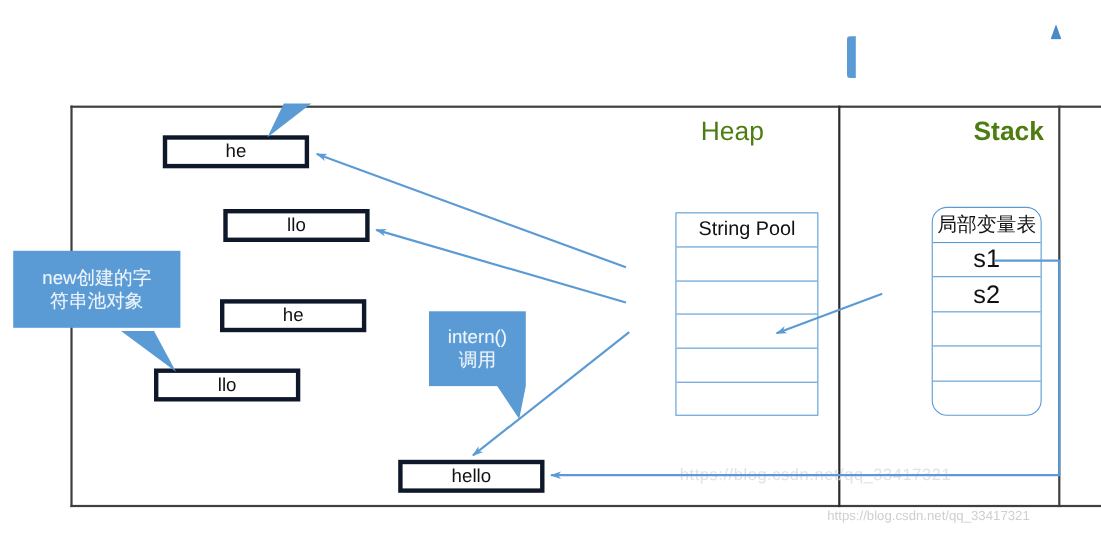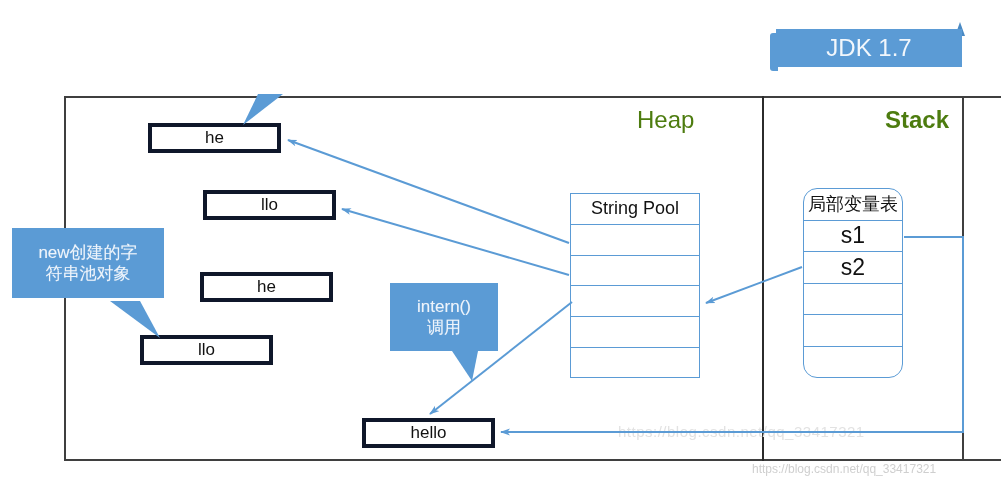--- a/index.html
+++ b/index.html
@@ -72,20 +72,21 @@
   .sbox.he2    { left: 200px; top: 272px; width: 133px; height: 30px; }
   .sbox.llo2   { left: 140px; top: 335px; width: 133px; height: 30px; }
   .sbox.hello  { left: 362px; top: 418px; width: 133px; height: 30px; }
 
   
   .vtable {
     position: absolute;
     border: 1px solid #5b9bd5;
     box-sizing: border-box;
     background: #ffffff;
+    margin-left: 44px;
   }
   .vtable .vrow {
     border-bottom: 1px solid #5b9bd5;
     box-sizing: border-box;
     display: flex;
     align-items: center;
     justify-content: center;
     font-size: 23px;
     color: #111111;
   }
@@ -109,21 +110,21 @@
     align-items: center;
     justify-content: center;
     line-height: 1.25;
     font-size: 17px;
     text-shadow: 0 0 1px rgba(255,255,255,0.35);
   }
   .callout .cline { white-space: nowrap; }
 
   #callout-literal { left: 228px; top: 24px;  width: 152px; height: 70px; }
   #callout-new     { left: 12px;  top: 228px; width: 152px; height: 70px; text-align: center; }
-  #callout-intern  { left: 390px; top: 283px; width: 108px;  height: 68px; }
+  #callout-intern  { left: 390px; top: 283px; width: 88px;  height: 68px; }
 
   
   #jdk-banner {
     position: absolute;
     left: 776px;
     top: 29px;
     width: 186px;
     height: 38px;
     background: #5b9bd5;
     color: #f2f7fc;
@@ -171,21 +172,20 @@
   #watermark-bottom { left: 752px; top: 462px; font-size: 12px; color: #cfcfcf; }
   #watermark-mid    { left: 618px; top: 423px; font-size: 15px; color: #e2e2e2; letter-spacing: .5px; }
 </style>
 </head>
 <body>
 
 <div id="canvas">
 
   <div id="jdk-banner-tab-left"></div>
   <div id="jdk-banner-tab-right"></div>
-  <div id="jdk-banner">JDK 1.7</div>
 
   <div class="frame"></div>
   <div class="frame-right-edge"></div>
   <div class="divider"></div>
 
   <div class="region-label heap">Heap</div>
   <div class="region-label stack">Stack</div>
 
   <div class="sbox he1">he</div>
   <div class="sbox llo1">llo</div>

